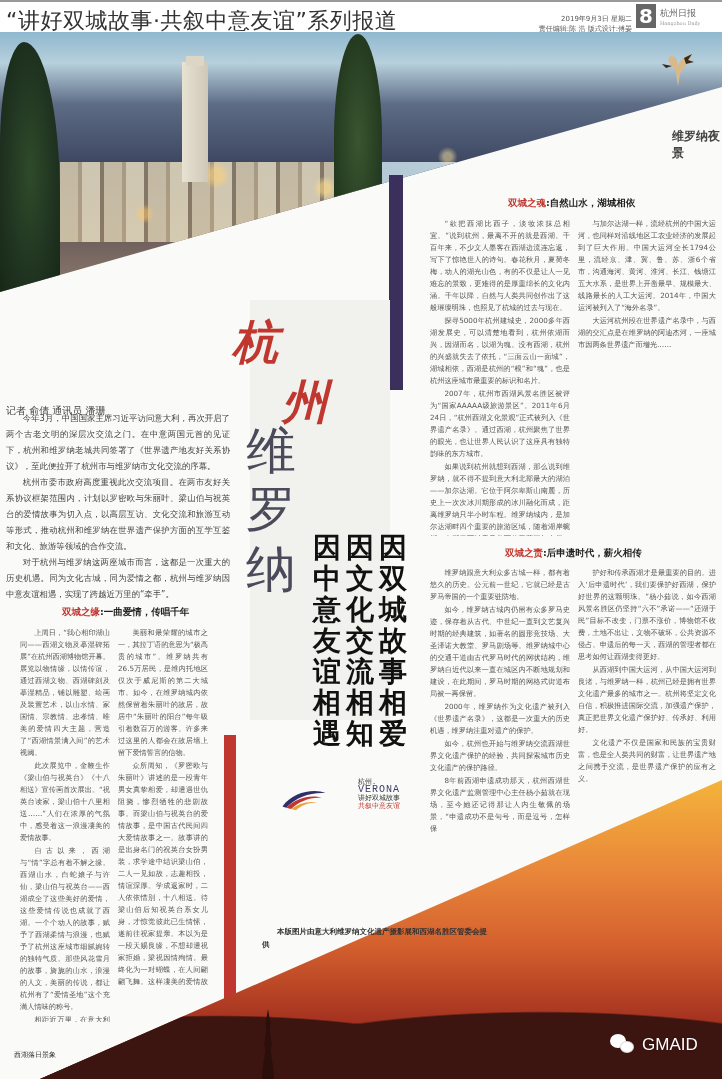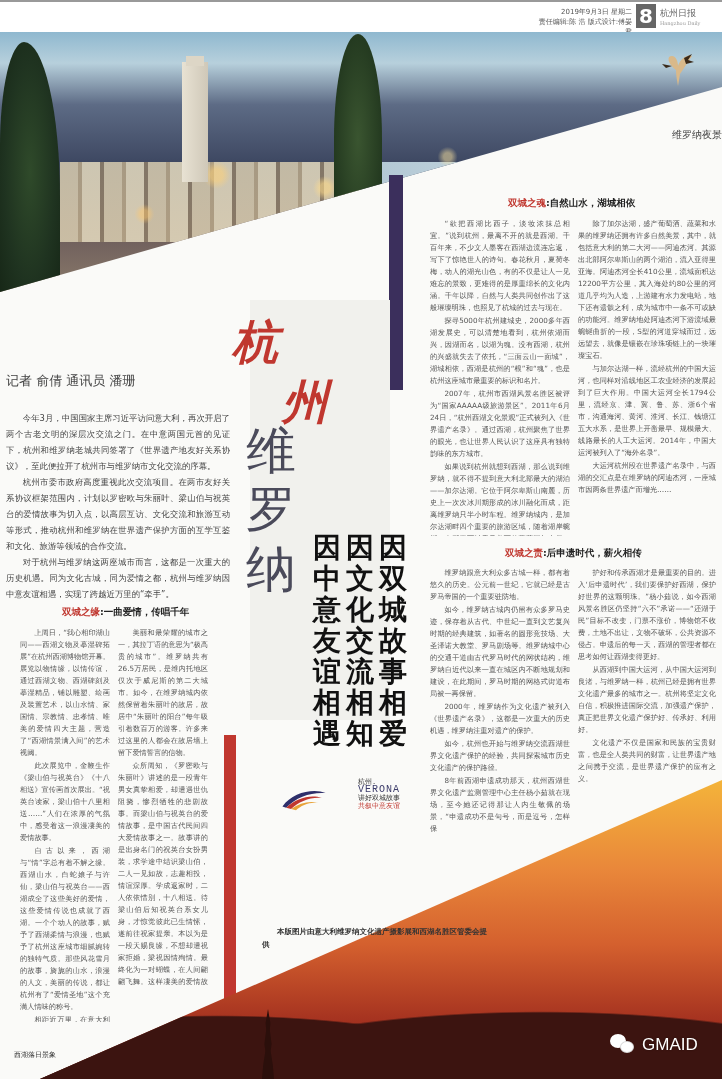--- a/index.html
+++ b/index.html
@@ -1,21 +1,21 @@
 <!DOCTYPE html>
 <html><head>
 <meta charset="utf-8">
 <style>
   * { box-sizing: border-box; margin: 0; padding: 0; }
   html, body { width: 722px; height: 1079px; overflow: hidden; background: #fafaf8; }
   body { position: relative; font-family: "DejaVu Sans", sans-serif; color: #333; }
 
   .masthead { position: absolute; left: 0; top: 0; width: 722px; height: 32px; background: #fff; border-top: 2px solid #999; }
   .series-title { position: absolute; left: 6px; top: 4px; font-size: 22px; color: #333; letter-spacing: 0.5px; font-family: "DejaVu Sans", sans-serif; }
-  .pub-meta { position: absolute; left: 536px; top: 5px; font-size: 7px; line-height: 10px; color: #555; text-align: right; width: 96px; }
+  .pub-meta { position: absolute; left: 536px; top: 12px; font-size: 7px; line-height: 10px; color: #555; text-align: right; width: 96px; }
   .page-no { position: absolute; left: 636px; top: 2px; width: 20px; height: 24px; background: #666; color: #fff; font-size: 20px; font-weight: bold; text-align: center; line-height: 24px; }
   .paper-logo { position: absolute; left: 660px; top: 5px; font-size: 9px; color: #666; font-family: "DejaVu Serif", serif; }
   .paper-logo small { display: block; font-size: 5px; color: #999; }
 
   .hero { position: absolute; left: 0; top: 32px; width: 722px; height: 260px; overflow: hidden;
           clip-path: polygon(0 0, 100% 0, 100% 55px, 0 100%); }
   .hero .sky { position: absolute; inset: 0; background: linear-gradient(180deg, #8fb8cf 0%, #b7d0dc 12%, #5d6b85 28%, #3e4862 50%, #6a5a5a 75%, #8a7a6a 100%); }
   .hero .lights { position: absolute; inset: 0; background:
       radial-gradient(circle at 30% 55%, rgba(255,210,120,.55) 0 6px, transparent 14px),
       radial-gradient(circle at 45% 60%, rgba(255,220,140,.6) 0 5px, transparent 12px),
@@ -23,40 +23,40 @@
       radial-gradient(circle at 20% 70%, rgba(255,200,110,.5) 0 4px, transparent 10px),
       radial-gradient(circle at 52% 75%, rgba(240,220,120,.6) 0 8px, transparent 18px),
       radial-gradient(circle at 70% 62%, rgba(255,220,170,.4) 0 6px, transparent 14px); }
   .hero .tower { position: absolute; left: 182px; top: 30px; width: 26px; height: 120px; background: linear-gradient(90deg,#e8e2d3,#cfc8b8); }
   .hero .tower::before { content:""; position:absolute; left:4px; top:-6px; width:18px; height:10px; background:#ddd6c6; }
   .hero .tree-left { position: absolute; left: 0; top: 10px; width: 60px; height: 260px; background: radial-gradient(ellipse at 50% 50%, #2f4a2a 0%, #1f3320 60%, #162616 100%); border-radius: 40% 60% 0 0; }
   .hero .tree-right { position: absolute; left: 334px; top: 2px; width: 48px; height: 210px; background: radial-gradient(ellipse at 50% 50%, #3a5530 0%, #243a20 70%, #1a2c18 100%); border-radius: 50% 50% 20% 20%; }
   .hero .buildings { position: absolute; left: 60px; top: 130px; width: 300px; height: 80px; background: repeating-linear-gradient(90deg, #d9cdb0 0 18px, #b9a889 18px 22px, #e6dcc0 22px 40px, #8e7e68 40px 44px); opacity: .85; }
   .hero .river { position: absolute; left: 382px; top: 130px; width: 340px; height: 40px; background: linear-gradient(90deg,#b4c9d5,#d5e2ea); }
 
-  .caption-verona { position: absolute; left: 672px; top: 128px; font-size: 10px; color: #444; }
+  .caption-verona { position: absolute; left: 672px; top: 128px; font-size: 12px; color: #444; font-weight: bold; }
   .bird-logo { position: absolute; left: 658px; top: 50px; width: 40px; height: 40px; }
 
   .purple-bar { position: absolute; left: 389px; top: 175px; width: 14px; height: 215px; background: #3b2f5c; }
 
   .headline-area { position: absolute; left: 250px; top: 300px; width: 140px; height: 420px; background: #f1f1ed; }
   .calli { position: absolute; font-family: "DejaVu Serif", serif; color: #c0372f; font-size: 46px; font-weight: bold; font-style: italic; }
   .verona-cn { position: absolute; font-family: "DejaVu Sans", sans-serif; color: #4a4a5a; font-size: 50px; font-weight: 300; }
   .bold-col { position: absolute; top: 532px; width: 32px; font-family: "DejaVu Sans", sans-serif; font-weight: 900; font-size: 28px; line-height: 31px; color: #111; text-align: center; }
 
   .brand-logo { position: absolute; left: 280px; top: 778px; width: 130px; height: 40px; }
   .brand-text { position: absolute; left: 358px; top: 778px; font-size: 7px; line-height: 8px; color: #333; font-family: Liberation Mono, monospace; }
   .brand-text .v { font-size: 10px; letter-spacing: 1px; color: #3b3b6a; }
   .brand-text .r { color: #c0372f; }
 
   .body-col { position: absolute; font-size: 7.2px; line-height: 12px; color: #555; text-align: justify; }
   .body-col p { text-indent: 2em; margin-bottom: 1px; }
   .lead { position: absolute; left: 6px; top: 410px; width: 224px; font-size: 8.4px; line-height: 16px; color: #444; text-align: justify; }
   .lead p { text-indent: 2em; }
-  .byline { position: absolute; left: 6px; top: 372px; font-size: 13px; color: #444; }
+  .byline { position: absolute; left: 6px; top: 404px; font-size: 10px; color: #444; }
 
   .subhead { position: absolute; font-size: 9.5px; font-weight: bold; color: #222; }
   .subhead .red { color: #c0372f; }
 
   .photo-credit { position: absolute; left: 262px; top: 925px; width: 230px; font-size: 7.5px; line-height: 13px; color: #333; font-weight: bold; text-indent: 2em; }
 
   .sunset { position: absolute; left: 0; top: 780px; width: 722px; height: 299px; overflow: hidden;
             clip-path: polygon(100% 0, 100% 100%, 40px 100%); }
   .sunset .grad { position: absolute; inset: 0; background: linear-gradient(180deg, #f4b43a 0%, #e9873a 30%, #d4602e 55%, #a63320 80%, #6b1c14 100%); }
   .sunset .hills { position: absolute; left: 0; bottom: 0; width: 100%; height: 110px; background: radial-gradient(ellipse at 30% 100%, #3c1410 0 40%, transparent 41%), radial-gradient(ellipse at 75% 110%, #3c1410 0 45%, transparent 46%), linear-gradient(180deg, transparent 60%, #4a1812 100%); }
@@ -65,20 +65,21 @@
 
   .watermark { position: absolute; left: 610px; top: 1034px; display: flex; align-items: center; gap: 6px; color: #fff; font-size: 17px; font-family: "Liberation Sans", sans-serif; text-shadow: 0 0 2px rgba(0,0,0,.4); }
   .wm-icon { width: 26px; height: 22px; position: relative; }
   .wm-icon .b1 { position: absolute; left: 0; top: 0; width: 16px; height: 14px; background: #fff; border-radius: 50%; }
   .wm-icon .b2 { position: absolute; left: 10px; top: 7px; width: 14px; height: 12px; background: #fff; border-radius: 50%; border: 1px solid rgba(0,0,0,.15); }
 </style>
 </head>
 <body>
 
 <div class="masthead">
+  <div class="series-title">“讲好双城故事·共叙中意友谊”系列报道</div>
   <div class="pub-meta">
     <div>2019年9月3日 星期二</div>
     <div>责任编辑:陈 浩 版式设计:傅晏君</div>
   </div>
   <div class="page-no">8</div>
   <div class="paper-logo">
     <span>杭州日报</span>
     <small>Hangzhou Daily</small>
   </div>
 </div>
@@ -174,21 +175,20 @@
 <div class="subhead" style="left:508px;top:197px;">
   <span class="red">双城之魂</span><span>:自然山水，湖城相依</span>
 </div>
 <div class="body-col" style="left:430px;top:218px;width:140px;height:318px;overflow:hidden;">
   <p>“欲把西湖比西子，淡妆浓抹总相宜。”说到杭州，最离不开的就是西湖。千百年来，不少文人墨客在西湖边流连忘返，写下了惊艳世人的诗句。春花秋月，夏荷冬梅，动人的湖光山色，有的不仅是让人一见难忘的景致，更难得的是厚重绵长的文化内涵。千年以降，自然与人类共同创作出了这般璀璨明珠，也照见了杭城的过去与现在。</p>
     <p>探寻5000年杭州建城史，2000多年西湖发展史，可以清楚地看到，杭州依湖而兴，因湖而名，以湖为魂。没有西湖，杭州的兴盛就失去了依托，“三面云山一面城”，湖城相依，西湖是杭州的“根”和“魂”，也是杭州这座城市最重要的标识和名片。</p>
     <p>2007年，杭州市西湖风景名胜区被评为“国家AAAAA级旅游景区”。2011年6月24日，“杭州西湖文化景观”正式被列入《世界遗产名录》。通过西湖，杭州聚焦了世界的眼光，也让世界人民认识了这座具有独特韵味的东方城市。</p>
     <p>如果说到杭州就想到西湖，那么说到维罗纳，就不得不提到意大利北部最大的湖泊——加尔达湖。它位于阿尔卑斯山南麓，历史上一次次冰川期形成的冰川融化而成，距离维罗纳只半小时车程。维罗纳城内，是加尔达湖畔四个重要的旅游区域，随着湖岸蜿蜒，在那里可以看见美丽的葡萄园与古堡，所以维罗纳的葡萄酒和橄榄油尤为著名。</p>
 </div>
 <div class="body-col" style="left:578px;top:218px;width:138px;height:318px;overflow:hidden;">
-  <p>除了加尔达湖，盛产葡萄酒、蔬菜和水果的维罗纳还拥有许多自然美景，其中，就包括意大利的第二大河——阿迪杰河。其源出北部阿尔卑斯山的两个湖泊，流入亚得里亚海。阿迪杰河全长410公里，流域面积达12200平方公里，其入海处约80公里的河道几乎均为人造，上游建有水力发电站，地下还有遗骸之利，成为城市中一条不可或缺的功能河。维罗纳地处阿迪杰河下游流域最蜿蜒曲折的一段，S型的河道穿城而过，远远望去，就像是镶嵌在珍珠项链上的一块璀璨宝石。</p>
     <p>与加尔达湖一样，流经杭州的中国大运河，也同样对沿线地区工农业经济的发展起到了巨大作用。中国大运河全长1794公里，流经京、津、冀、鲁、苏、浙6个省市，沟通海河、黄河、淮河、长江、钱塘江五大水系，是世界上开凿最早、规模最大、线路最长的人工大运河。2014年，中国大运河被列入了“海外名录”。</p>
     <p>大运河杭州段在世界遗产名录中，与西湖的交汇点是在维罗纳的阿迪杰河，一座城市因两条世界遗产而增光……</p>
 </div>
 
 <div class="subhead" style="left:505px;top:547px;">
   <span class="red">双城之责</span><span>:后申遗时代，薪火相传</span>
 </div>
 <div class="body-col" style="left:430px;top:567px;width:140px;height:318px;overflow:hidden;">
   <p>维罗纳跟意大利众多古城一样，都有着悠久的历史。公元前一世纪，它就已经是古罗马帝国的一个重要驻防地。</p>
     <p>如今，维罗纳古城内仍留有众多罗马史迹，保存着从古代、中世纪一直到文艺复兴时期的经典建筑，如著名的圆形竞技场、大圣泽诺大教堂、罗马剧场等。维罗纳城中心的交通干道由古代罗马时代的网状结构，维罗纳自近代以来一直在城区内不断地规划和建设，在此期间，罗马时期的网格式街道布局被一再保留。</p>

